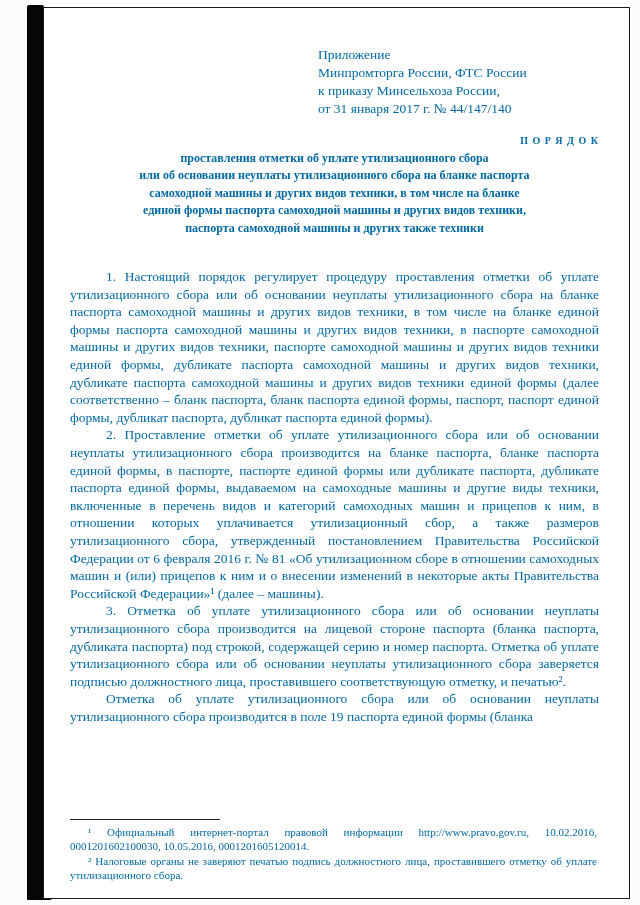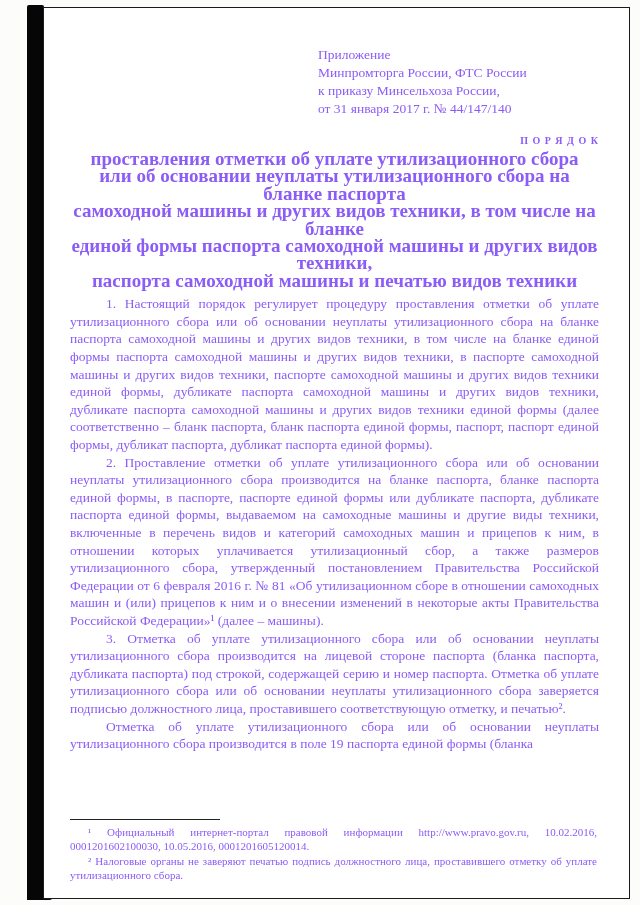--- a/index.html
+++ b/index.html
@@ -3,21 +3,21 @@
 <meta charset="utf-8">
 <style>
   * { box-sizing: border-box; }
   html, body { margin: 0; padding: 0; background: #ffffff; }
   .scan {
     position: relative;
     width: 640px;
     height: 905px;
     background: #fcfcfa;
     font-family: "Liberation Serif", serif;
-    color: #8b5cf6;
+    color: #0369a1;
     overflow: hidden;
   }
   .left-bar {
     position: absolute;
     left: 27px;
     top: 5px;
     width: 17px;
     height: 895px;
     background: #060606;
     border-radius: 2px;
@@ -51,24 +51,24 @@
     margin-top: 14px;
     text-align: right;
     font-weight: bold;
     font-size: 10px;
     line-height: 18px;
     letter-spacing: 1px;
   }
   .title-sub {
     text-align: center;
     font-weight: bold;
-    font-size: 19px;
+    font-size: 12px;
     line-height: 17.4px;
   }
-  .body-text { margin-top: 6px; }
+  .body-text { margin-top: 31px; }
   .body-text p {
     margin: 0;
     font-size: 13.5px;
     line-height: 17.6px;
     text-align: justify;
     text-indent: 36px;
   }
   .footnote-area {
     position: absolute;
     left: 26px;
@@ -104,21 +104,21 @@
       <div>от 31 января 2017 г. № 44/147/140</div>
     </div>
 
     <div class="title-main">П О Р Я Д О К</div>
 
     <div class="title-sub">
       <div>проставления отметки об уплате утилизационного сбора</div>
       <div>или об основании неуплаты утилизационного сбора на бланке паспорта</div>
       <div>самоходной машины и других видов техники, в том числе на бланке</div>
       <div>единой формы паспорта самоходной машины и других видов техники,</div>
-      <div>паспорта самоходной машины и печатью видов техники</div>
+      <div>паспорта самоходной машины и других также техники</div>
     </div>
 
     <div class="body-text">
       <p>1.  Настоящий порядок регулирует процедуру проставления отметки об уплате утилизационного сбора или об основании неуплаты утилизационного сбора на бланке паспорта самоходной машины и других видов техники, в том числе на бланке единой формы паспорта самоходной машины и других видов техники, в паспорте самоходной машины и других видов техники, паспорте самоходной машины и других видов техники единой формы, дубликате паспорта самоходной машины и других видов техники, дубликате паспорта самоходной машины и других видов техники единой формы (далее соответственно – бланк паспорта, бланк паспорта единой формы, паспорт, паспорт единой формы, дубликат паспорта, дубликат паспорта единой формы).</p>
       <p>2.  Проставление отметки об уплате утилизационного сбора или об основании неуплаты утилизационного сбора производится на бланке паспорта, бланке паспорта единой формы, в паспорте, паспорте единой формы или дубликате паспорта, дубликате паспорта единой формы, выдаваемом на самоходные машины и другие виды техники, включенные в перечень видов и категорий самоходных машин и прицепов к ним, в отношении которых уплачивается утилизационный сбор, а также размеров утилизационного сбора, утвержденный постановлением Правительства Российской Федерации от 6 февраля 2016 г. № 81 «Об утилизационном сборе в отношении самоходных машин и (или) прицепов к ним и о внесении изменений в некоторые акты Правительства Российской Федерации»¹ (далее – машины).</p>
       <p>3.  Отметка об уплате утилизационного сбора или об основании неуплаты утилизационного сбора производится на лицевой стороне паспорта (бланка паспорта, дубликата паспорта) под строкой, содержащей серию и номер паспорта. Отметка об уплате утилизационного сбора или об основании неуплаты утилизационного сбора заверяется подписью должностного лица, проставившего соответствующую отметку, и печатью².</p>
       <p>Отметка об уплате утилизационного сбора или об основании неуплаты утилизационного сбора производится в поле 19 паспорта единой формы (бланка</p>
     </div>
 
     <div class="footnote-area">

